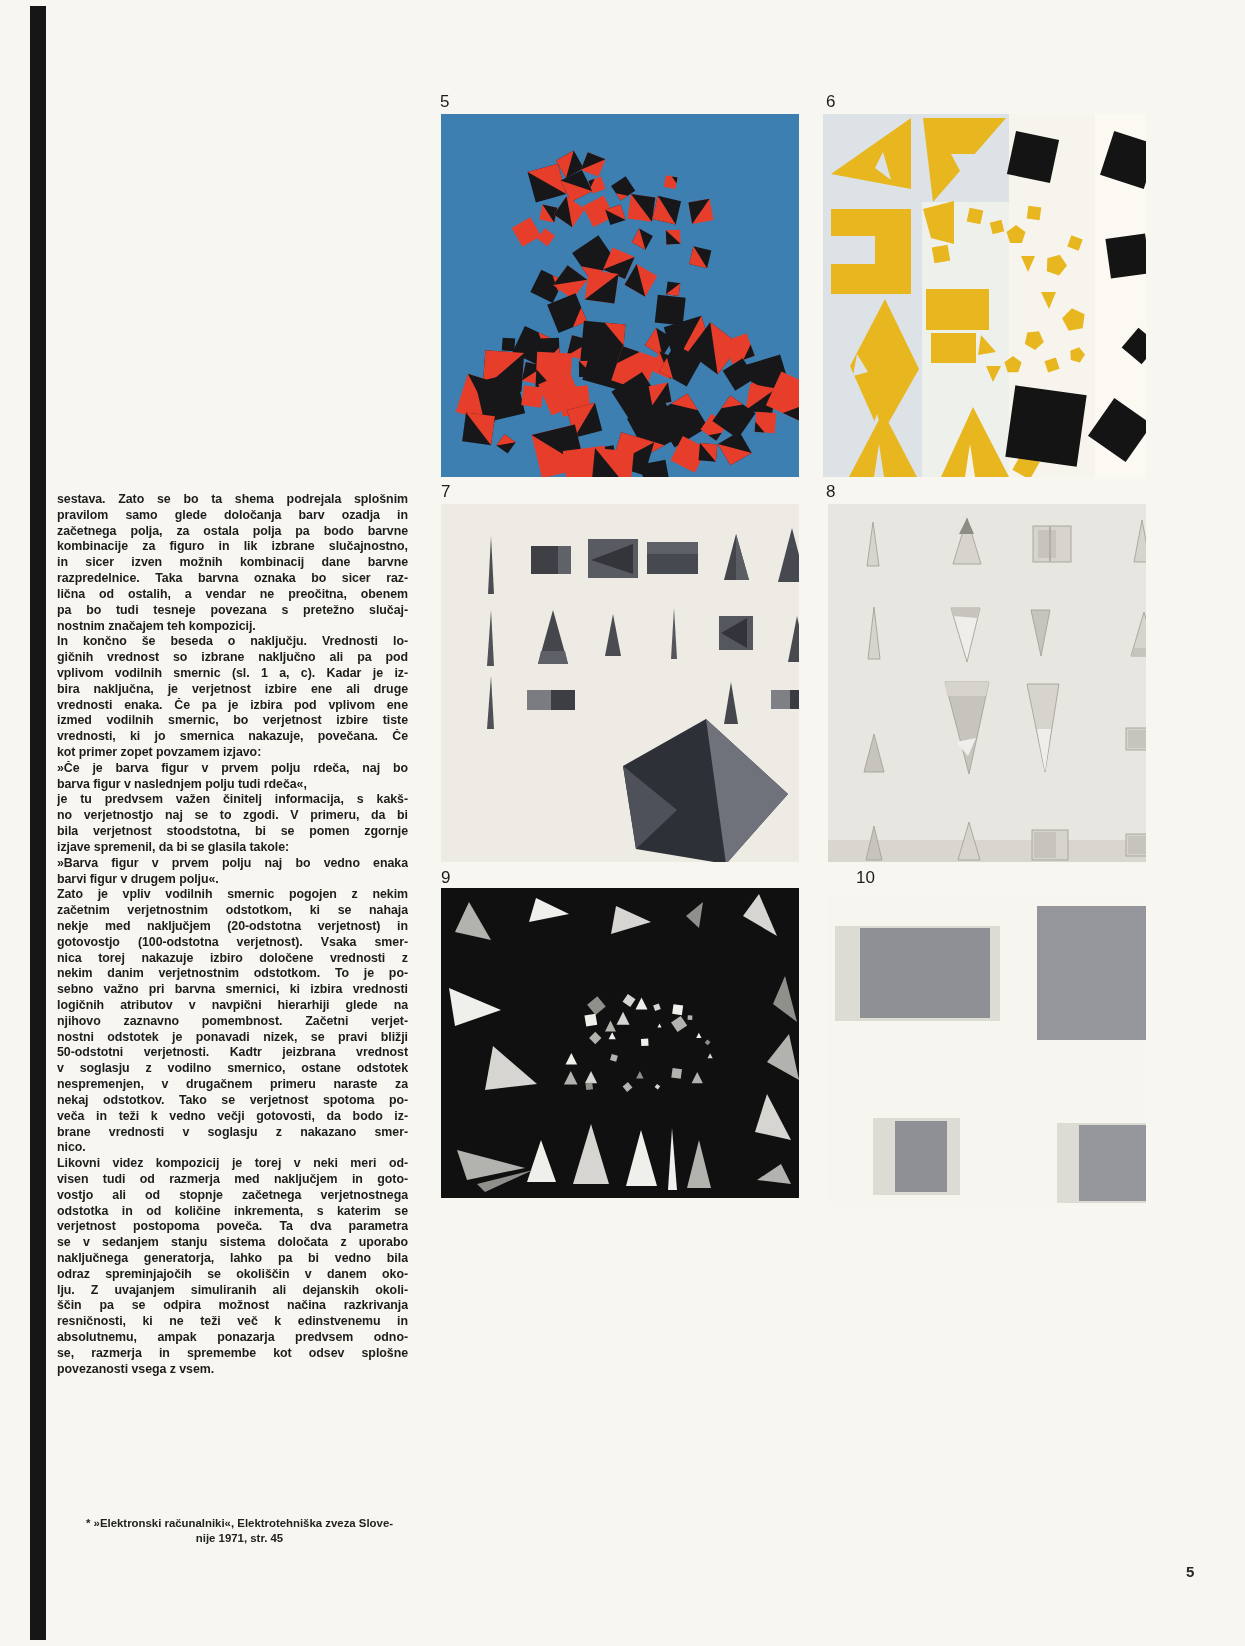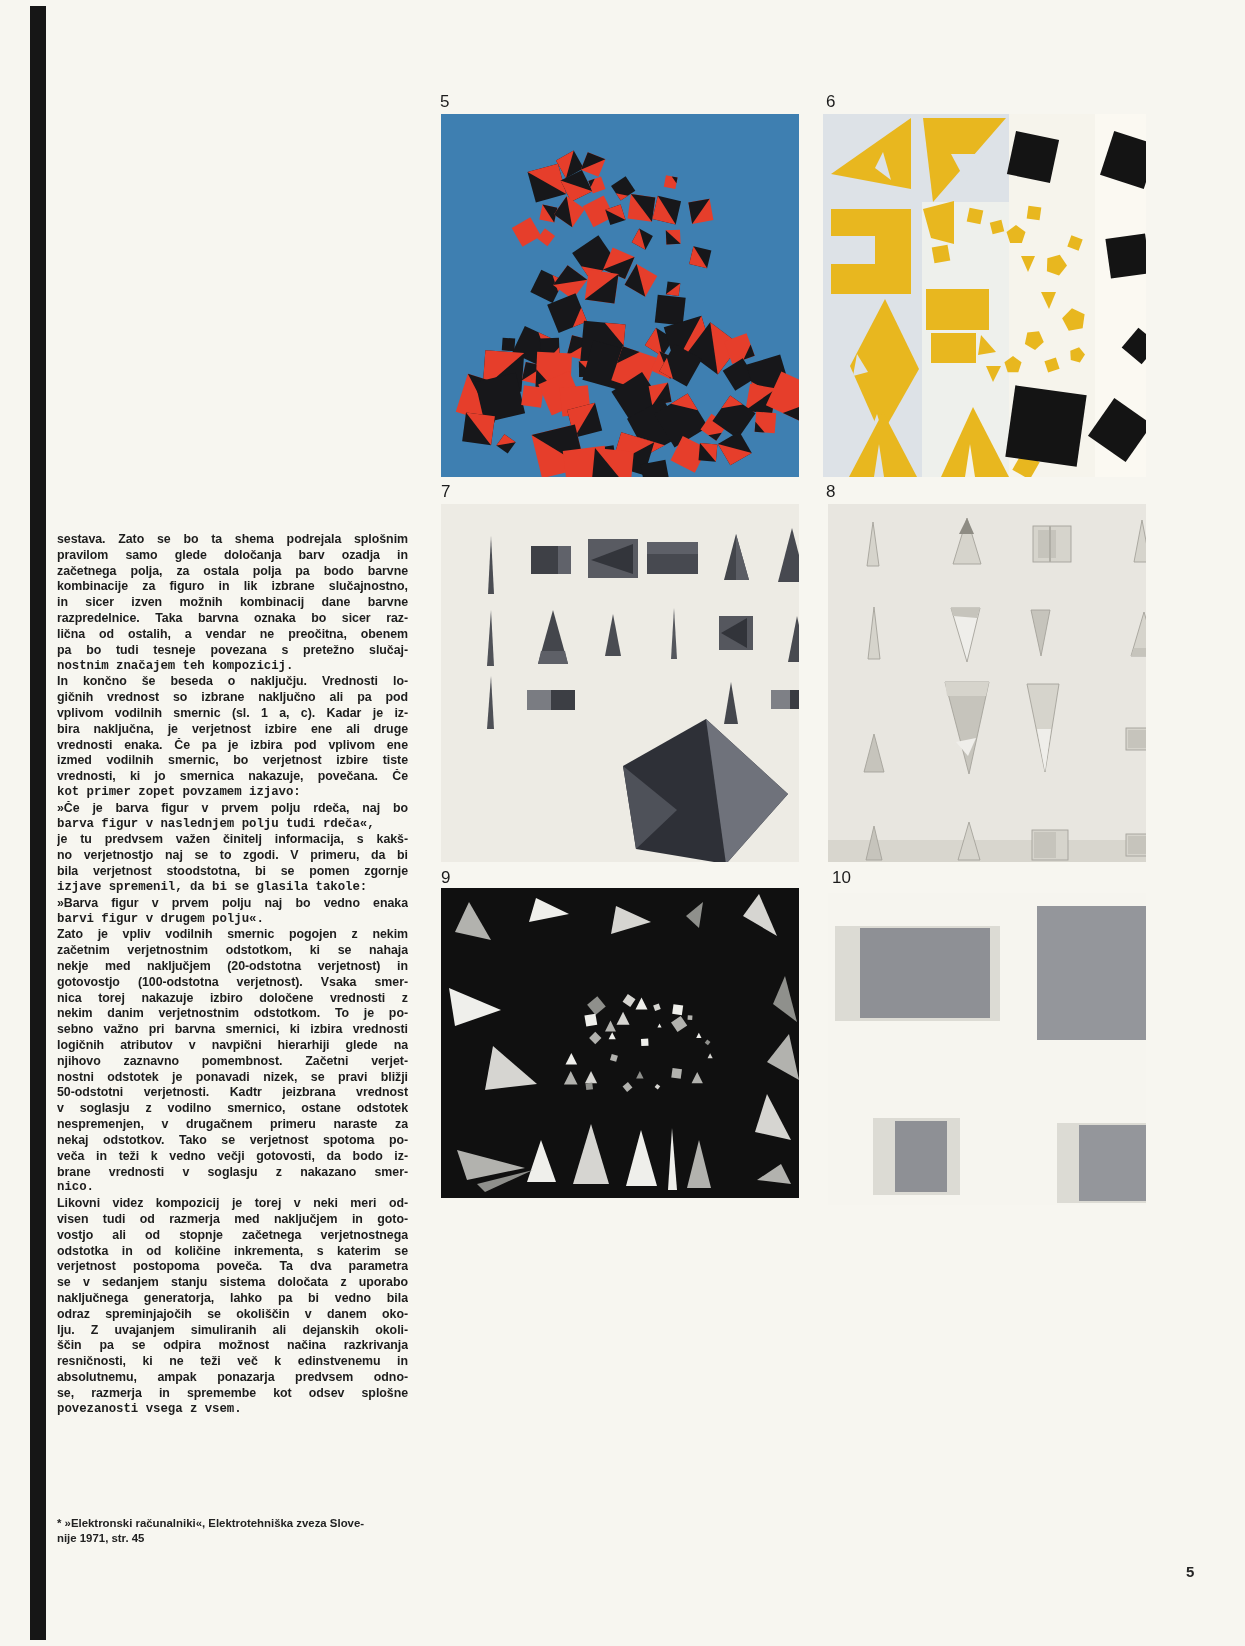--- a/index.html
+++ b/index.html
@@ -1,27 +1,27 @@
 <!DOCTYPE html>
 <html><head>
 <meta charset="utf-8">
 <style>
   html,body{margin:0;padding:0;background:#ffffff;}
   .page{position:relative;width:1245px;height:1646px;background:#f7f6f0;overflow:hidden;
         font-family:"Liberation Sans",sans-serif;}
   .leftbar{position:absolute;left:30px;top:6px;width:16px;height:1634px;background:#161616;}
   .bodycol{position:absolute;left:57px;top:492px;width:351px;font-size:12.4px;font-weight:700;
-           color:#1d1d1d;line-height:15.82px;letter-spacing:-0.05px;margin-top:40px;}
+           color:#1d1d1d;line-height:15.82px;letter-spacing:-0.05px;}
   .bodycol .line{text-align:justify;text-align-last:justify;height:15.82px;overflow:hidden;white-space:nowrap;}
-  .bodycol .line.short{text-align-last:left;font-family:Liberation Mono, monospace;}
+  .bodycol .line.short{text-align-last:left;}
   .figlabel{position:absolute;font-size:17px;font-weight:400;color:#1c1c1c;}
   .figart{position:absolute;}
   .figart svg{display:block;}
   .footnote{position:absolute;left:57px;top:1516px;width:365px;font-size:11.4px;font-weight:700;
-            color:#222;line-height:15px;}
+            color:#222;line-height:15px;text-align:center;}
   .pagenum{position:absolute;left:1186px;top:1563px;font-size:15px;font-weight:700;color:#262626;}
 </style>
 </head>
 <body>
 
 <div class="page">
   <div class="leftbar"></div>
 
   <div class="bodycol" id="body-lines">
       <div class="line">sestava. Zato se bo ta shema podrejala splošnim</div>
@@ -80,21 +80,21 @@
       <div class="line">absolutnemu, ampak ponazarja predvsem odno-</div>
       <div class="line">se, razmerja in spremembe kot odsev splošne</div>
       <div class="line short">povezanosti vsega z vsem.</div>
     </div>
 
   <div class="figlabel" style="left:440px;top:92px">5</div>
   <div class="figlabel" style="left:826px;top:92px">6</div>
   <div class="figlabel" style="left:441px;top:482px">7</div>
   <div class="figlabel" style="left:826px;top:482px">8</div>
   <div class="figlabel" style="left:441px;top:868px">9</div>
-  <div class="figlabel" style="left:832px;top:868px">10</div>
+  <div class="figlabel" style="left:856px;top:868px">10</div>
 
   <div class="figart" style="left:441px;top:114px">
     <svg id="fig5" width="358" height="363" viewBox="0 0 358 363">
         <rect x="0" y="0" width="358" height="363" fill="#3e7fb1"></rect>
         <g transform="translate(128.84154078364372 50.43344292603433) rotate(-29.37249862588942)">
           <rect x="-10.166960534988903" y="-10.166960534988903" width="20.333921069977805" height="20.333921069977805" fill="#17171a"></rect>
           <polygon points="-10.166960534988903,10.166960534988903 -10.166960534988903,-10.166960534988903 10.166960534988903,-10.166960534988903" fill="#e63e2b"></polygon>
         </g>
         <g transform="translate(152.11266499664634 50.46394395083189) rotate(21.596616151509807)">
           <rect x="-9.492196361301467" y="-9.492196361301467" width="18.984392722602934" height="18.984392722602934" fill="#e63e2b"></rect>

